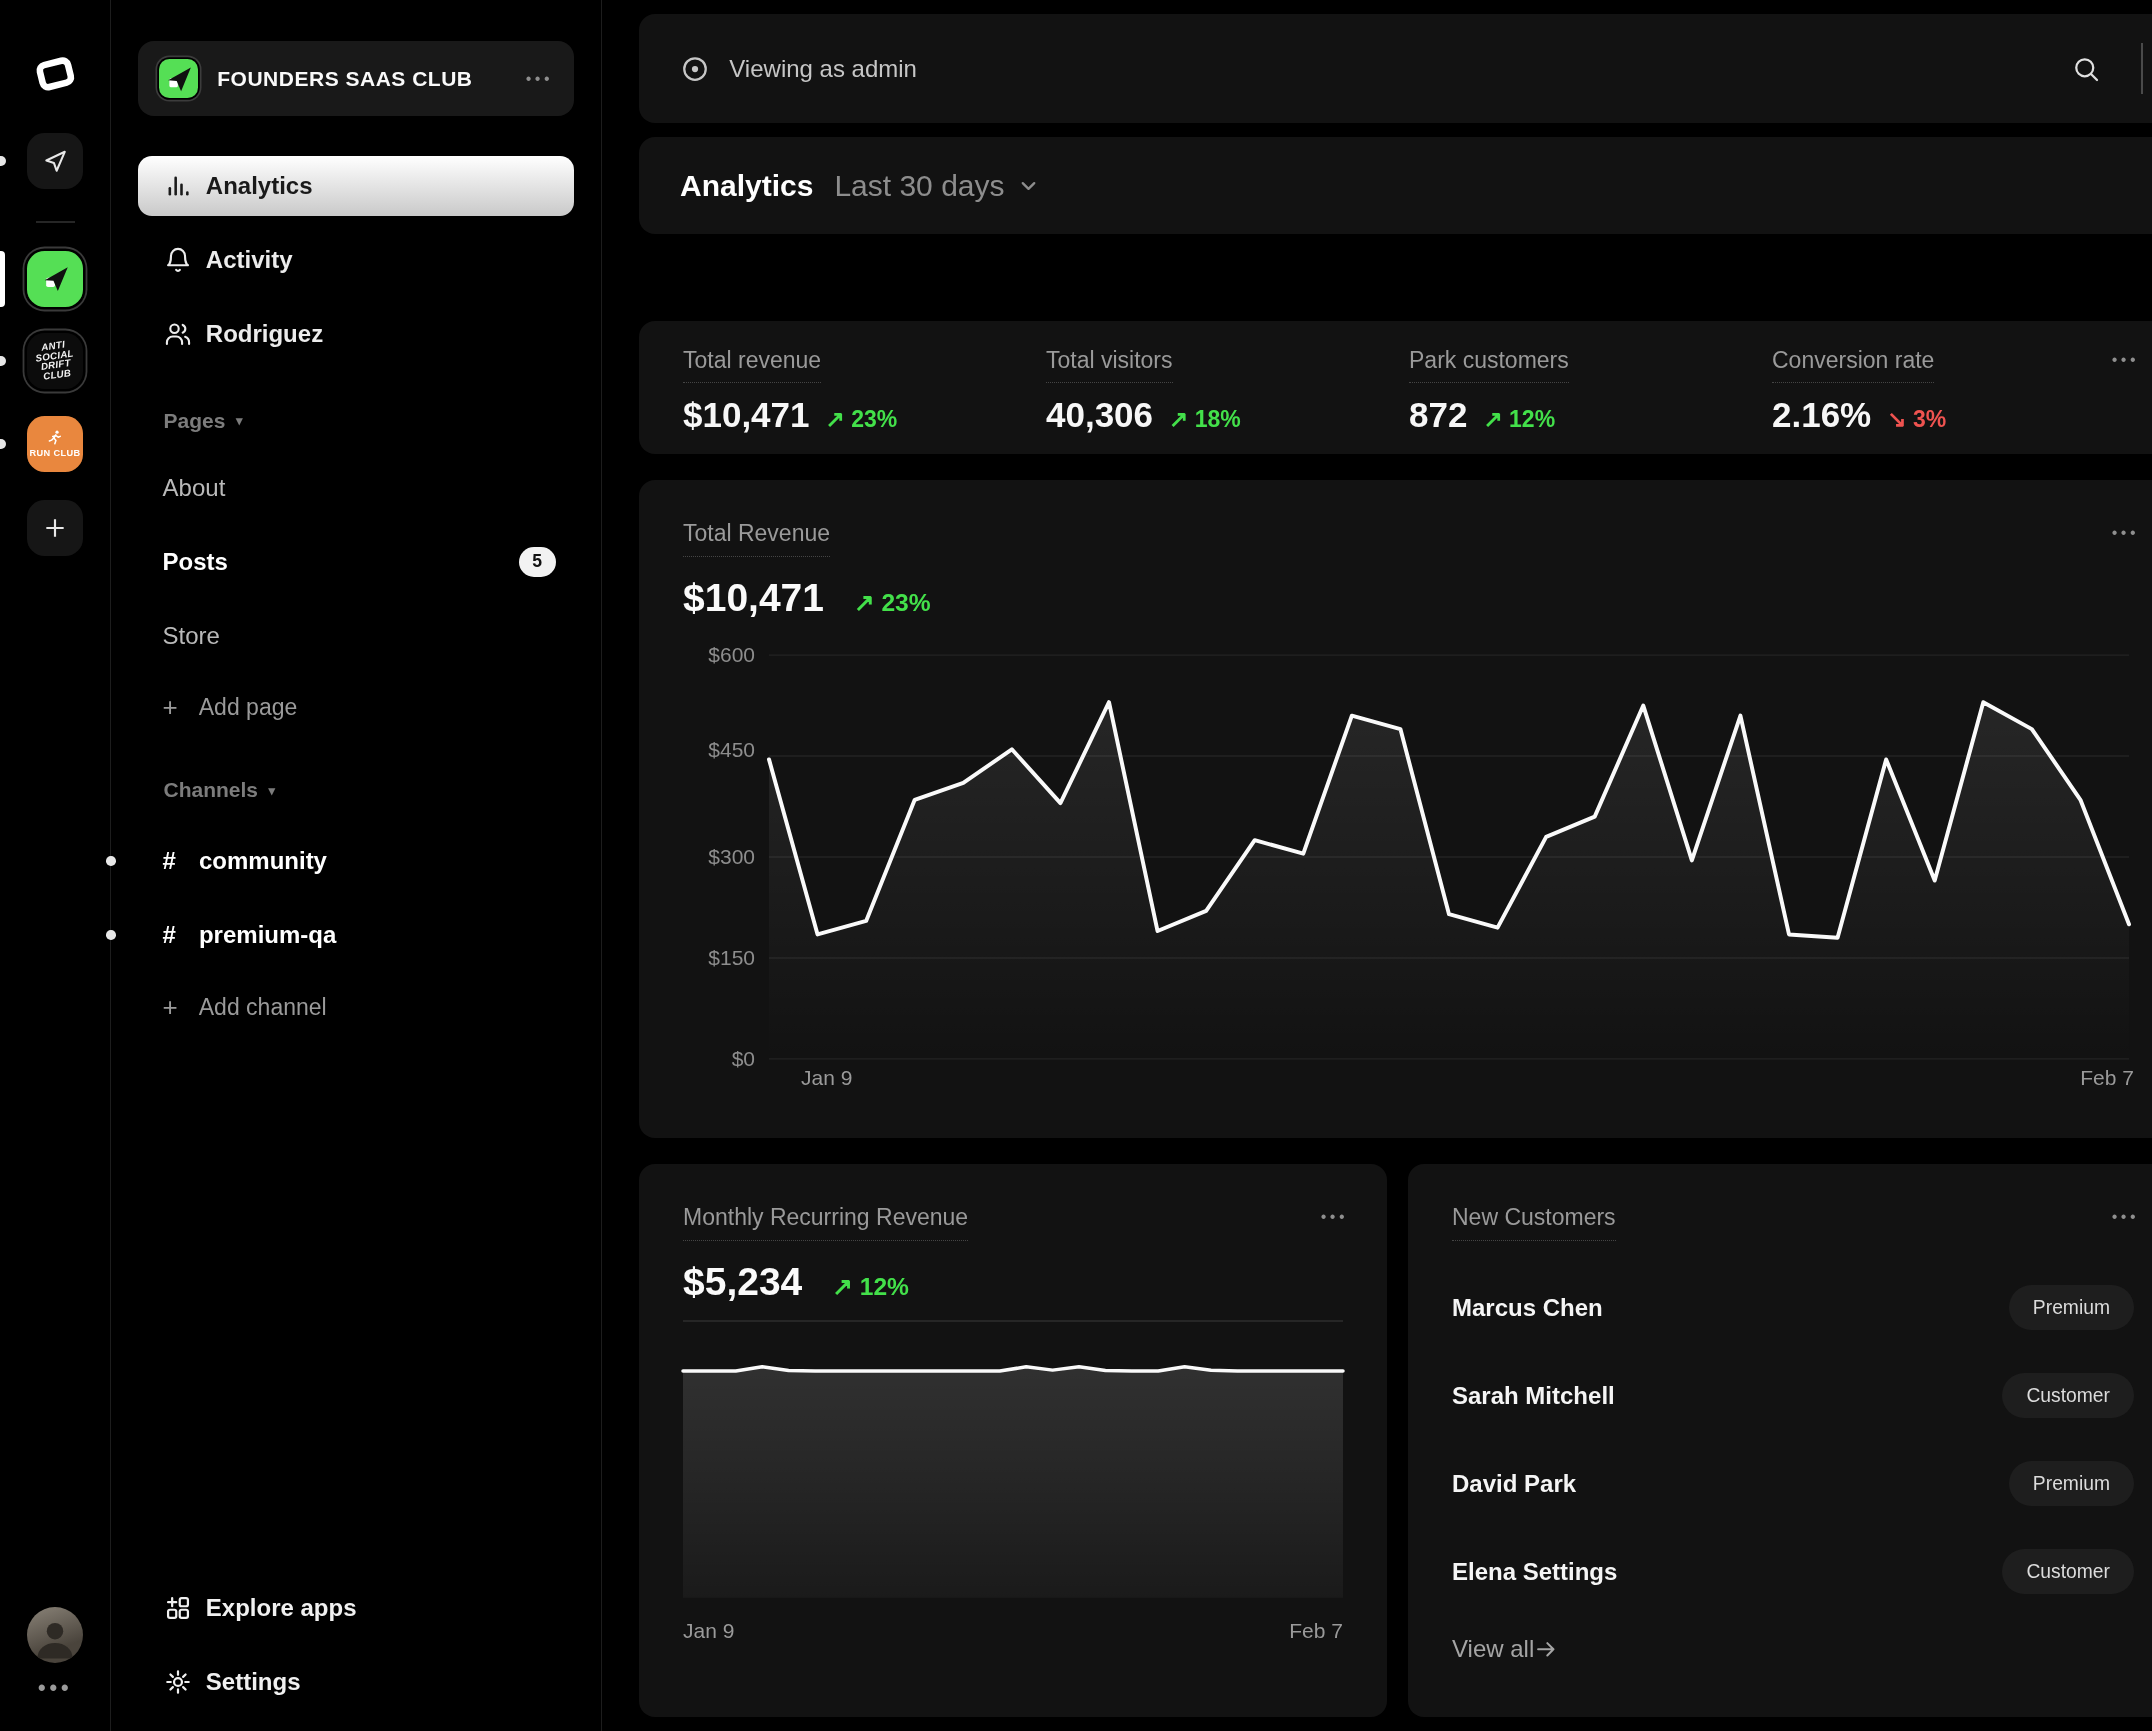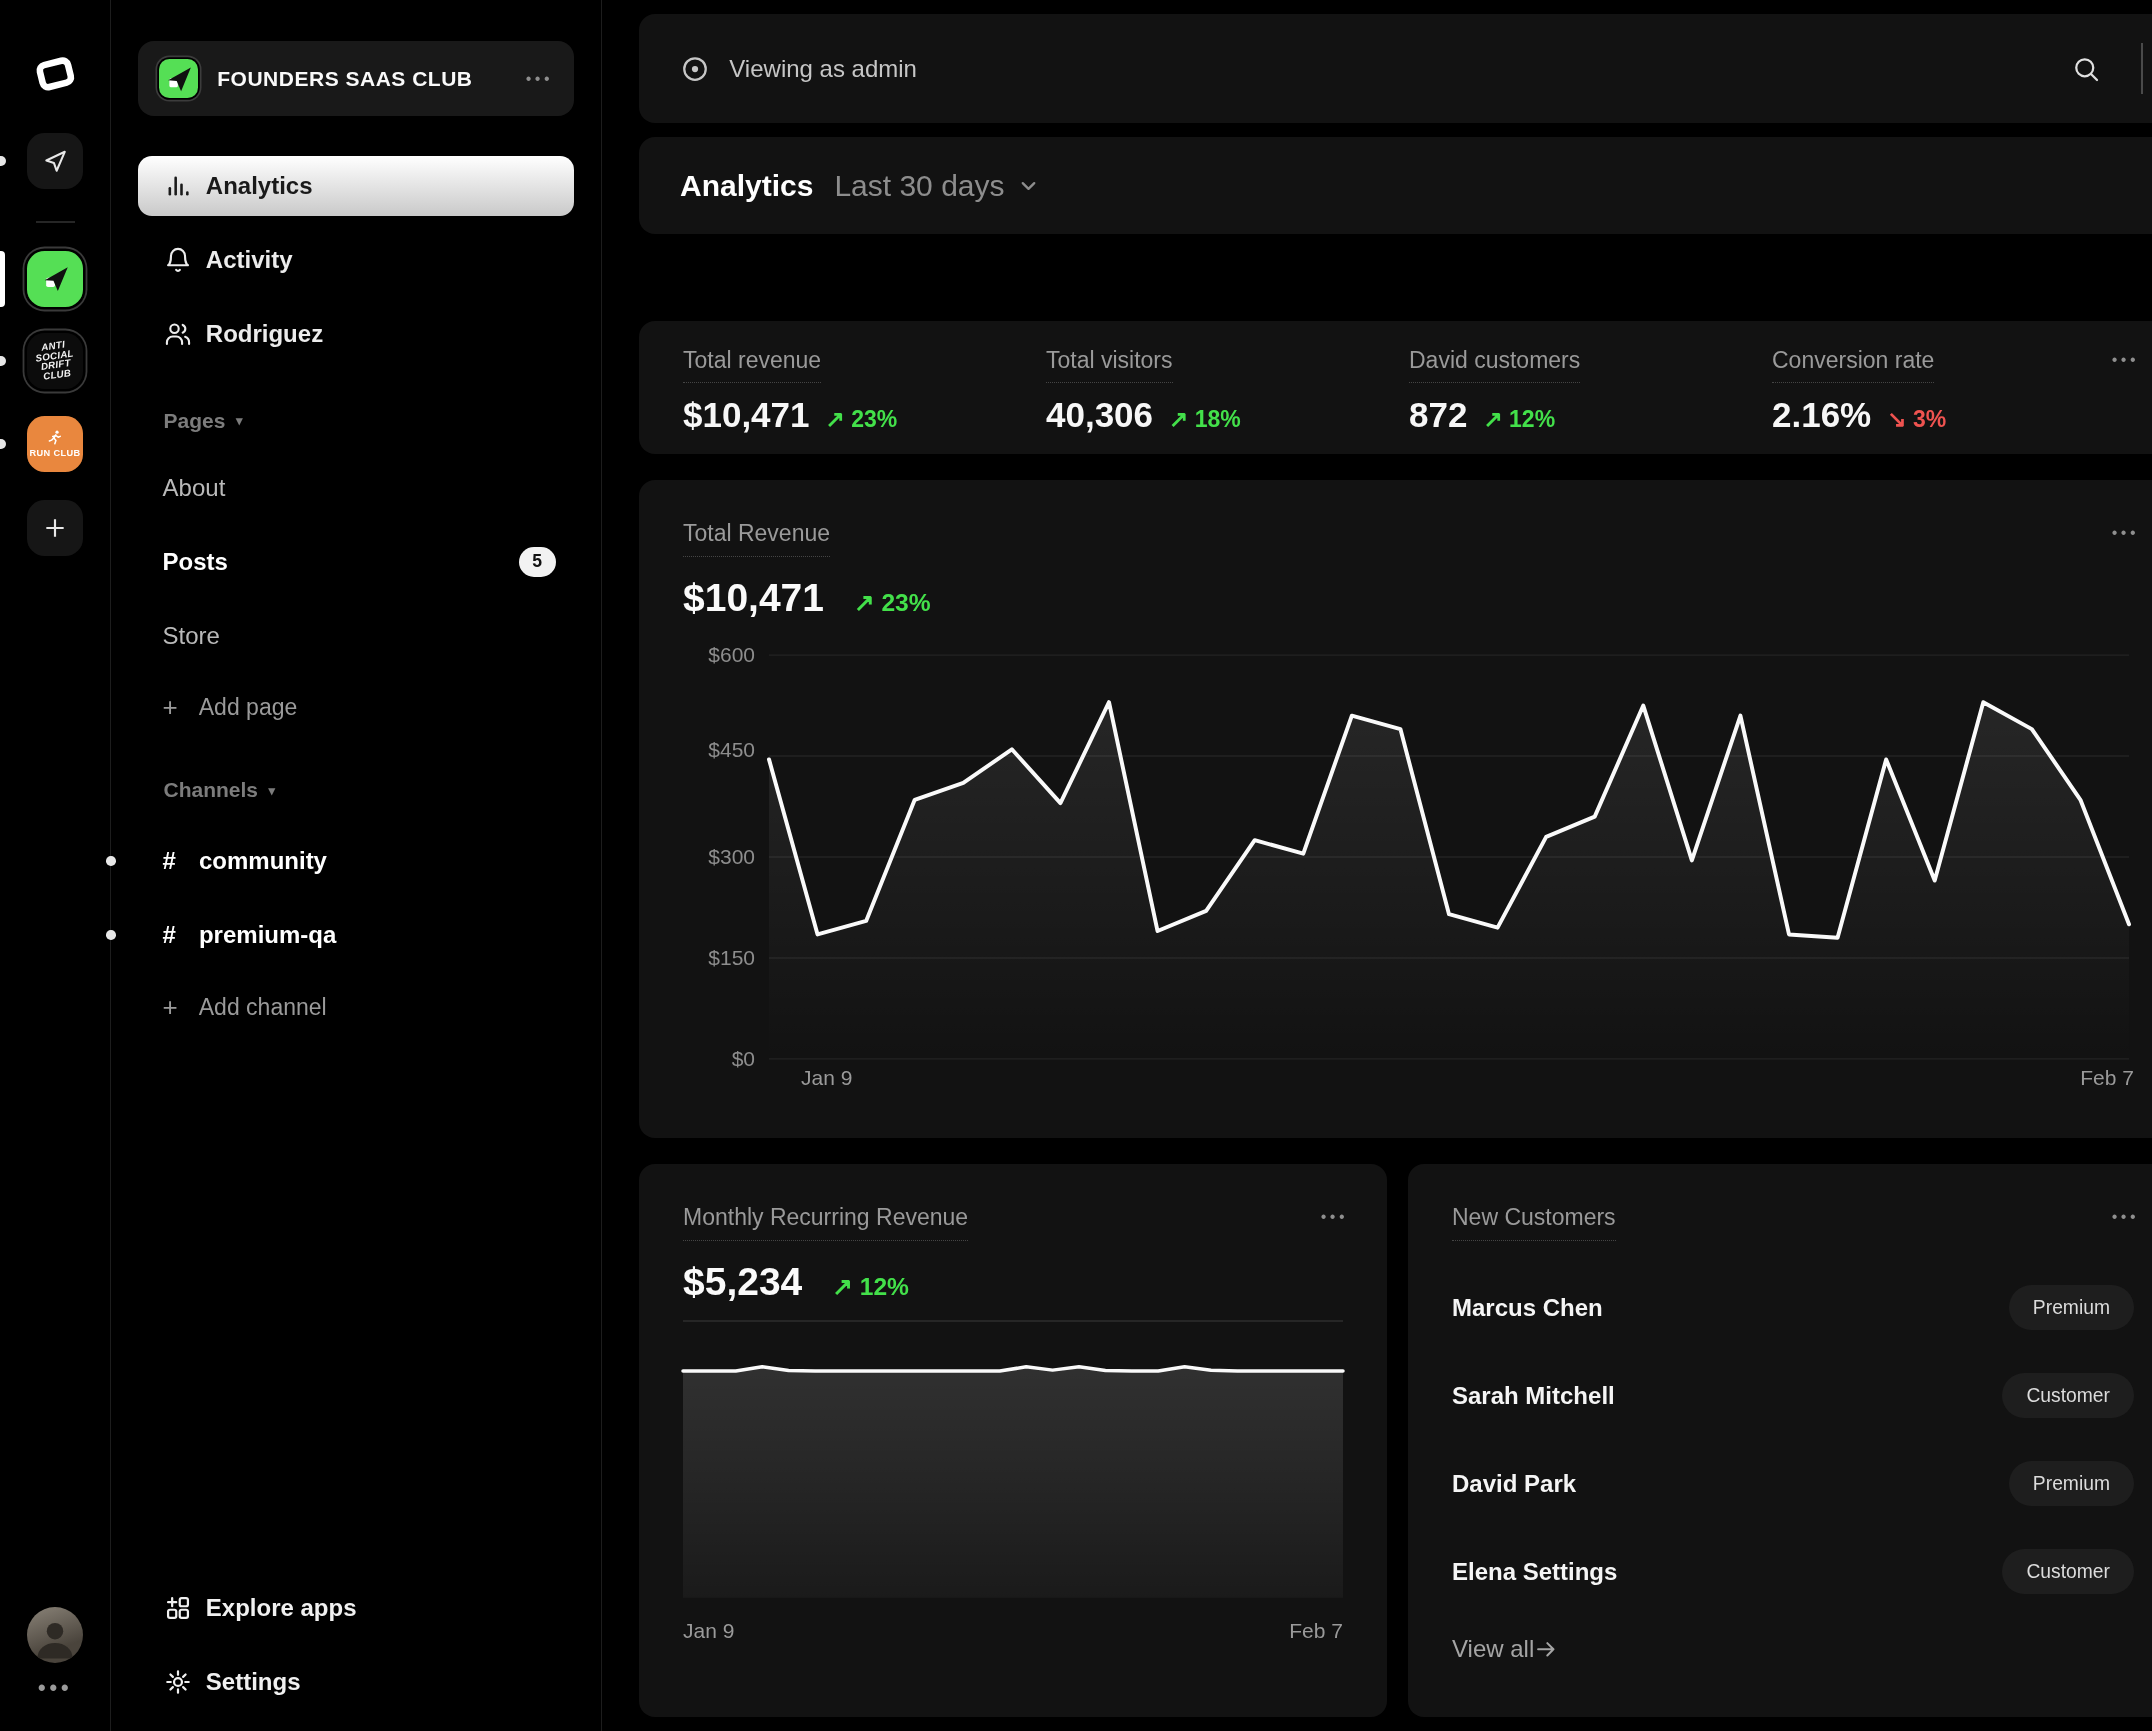--- a/index.html
+++ b/index.html
@@ -358,21 +358,21 @@
   <div class="panel" id="stats-card">
     <span class="ellipsis card-menu">•••</span>
   <div><span class="stat-label">Total revenue</span><div class="stat-value-row">
           <span class="stat-value">$10,471</span>
           <span class="delta up">↗ 23%</span>
         </div></div>
       <div><span class="stat-label">Total visitors</span><div class="stat-value-row">
           <span class="stat-value">40,306</span>
           <span class="delta up">↗ 18%</span>
         </div></div>
-      <div><span class="stat-label">David customers</span><div class="stat-value-row">
+      <div><span class="stat-label">Park customers</span><div class="stat-value-row">
           <span class="stat-value">872</span>
           <span class="delta up">↗ 12%</span>
         </div></div>
       <div><span class="stat-label">Conversion rate</span><div class="stat-value-row">
           <span class="stat-value">2.16%</span>
           <span class="delta down">↘ 3%</span>
         </div></div>
     </div>
 
   <div class="panel" id="revenue-card">

